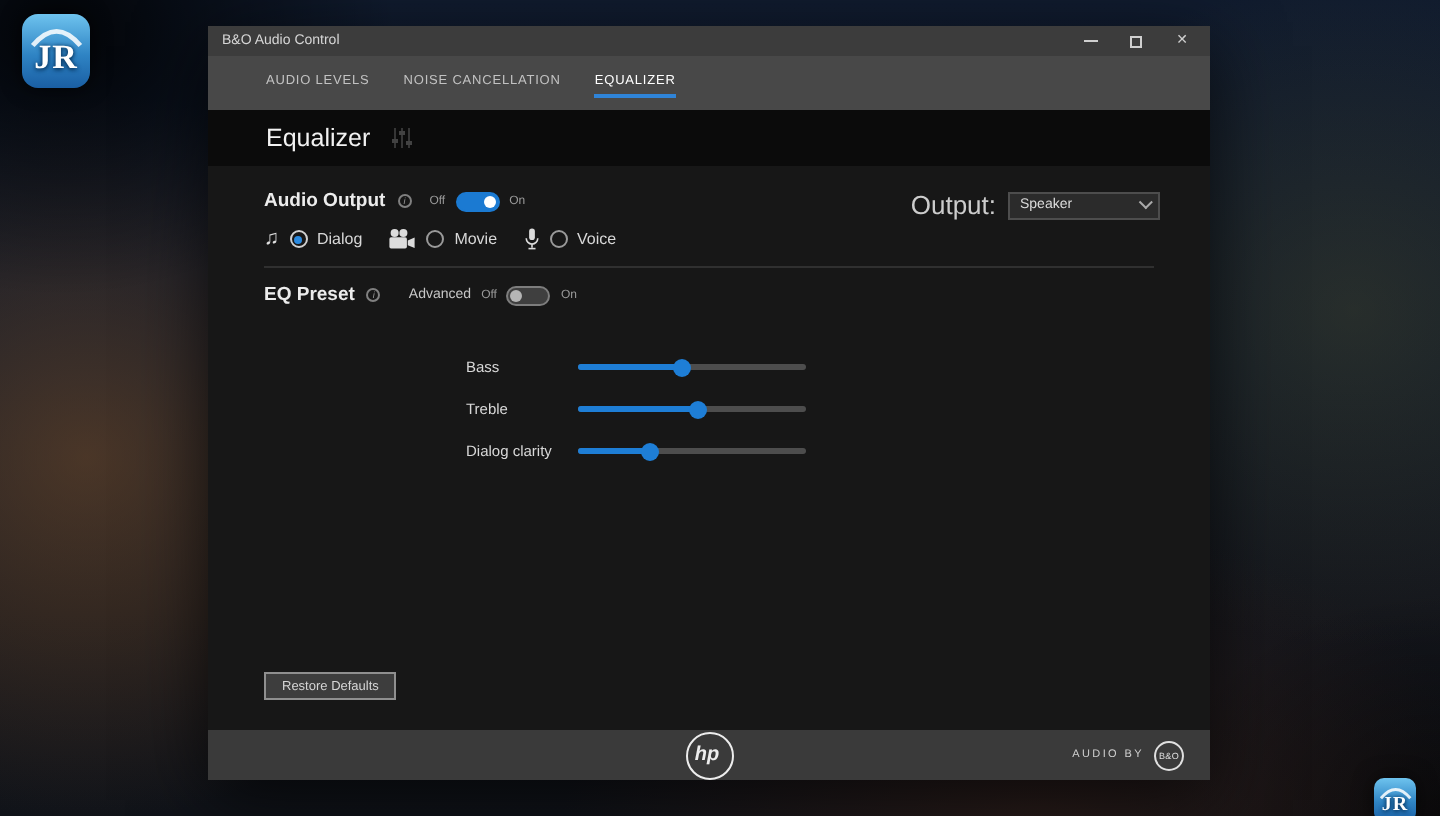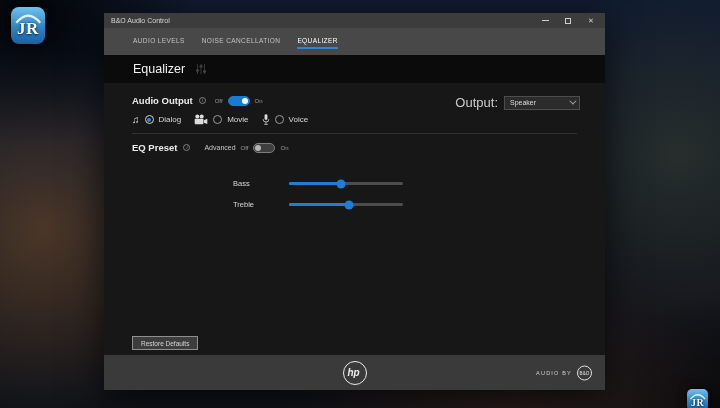--- a/index.html
+++ b/index.html
@@ -125,21 +125,21 @@
     position:absolute; top:50%; left:var(--p,50%); width:9px; height:9px; border-radius:50%;
     background:#1e7ed6; transform:translate(-50%,-50%);
   }
 
   .restore-btn {
     position:absolute; left:28px; top:323px; height:14px; padding:0 8px;
     background:#3d3d3d; border:1px solid #8f8f8f; color:#d5d5d5; font-size:6.5px;
     display:flex; align-items:center; cursor:default; font-family:inherit;
   }
 
-  .footer { height:35px; background:#3a3a3a; position:relative; flex:0 0 auto; }
+  .footer { height:25px; background:#3a3a3a; position:relative; flex:0 0 auto; }
   .hp-logo {
     position:absolute; left:50%; top:50%; transform:translate(-50%,-50%);
     width:24px; height:24px; border:1.5px solid #ededed; border-radius:50%;
     display:flex; align-items:center; justify-content:center;
   }
   .hp-logo span { color:#ededed; font-size:10px; font-weight:bold; font-style:italic; padding-right:2px; }
   .audio-by { position:absolute; right:13px; top:50%; transform:translateY(-50%); display:flex; align-items:center; gap:5px; }
   .audio-by-label { font-size:5.5px; letter-spacing:1.2px; color:#d0d0d0; }
   .bo-logo {
     width:15px; height:15px; border:1px solid #e0e0e0; border-radius:50%;
@@ -264,20 +264,27 @@
               <span class="slider-thumb"></span>
             </span>
           </div>
           <div class="slider-row">
             <span class="slider-label">Treble</span>
             <span class="slider-track" style="--p: 53%;">
               <span class="slider-fill"></span>
               <span class="slider-thumb"></span>
             </span>
           </div>
+          <div class="slider-row">
+            <span class="slider-label">Dialog clarity</span>
+            <span class="slider-track" style="--p: 32%;">
+              <span class="slider-fill"></span>
+              <span class="slider-thumb"></span>
+            </span>
+          </div>
         </div>
       </div>
 
     </div>
 
     <div class="footer">
       <div class="hp-logo">
         <span>hp</span>
       </div>
       <div class="audio-by">

